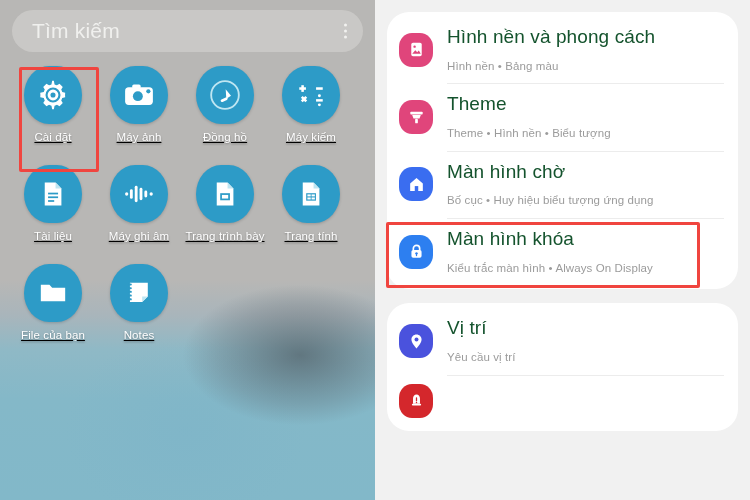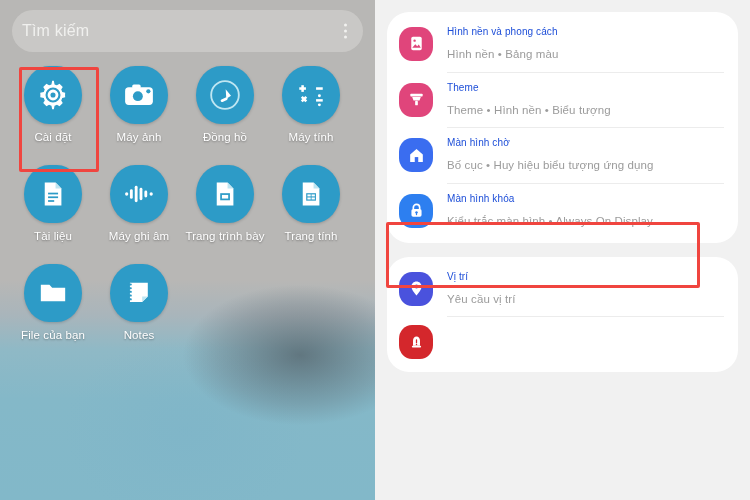--- a/index.html
+++ b/index.html
@@ -46,22 +46,22 @@
   
   .search-bar {
     position: absolute;
     left: 12px; top: 10px;
     width: 351px; height: 42px;
     border-radius: 21px;
     background: rgba(205,204,201,0.82);
     display: flex; align-items: center;
   }
   .search-text {
-    margin-left: 10px;
-    font-size: 16px;
+    margin-left: 20px;
+    font-size: 21px;
     color: #f0f0ee;
     letter-spacing: .2px;
   }
   .kebab {
     position: absolute; right: 16px; top: 50%;
     transform: translateY(-50%);
     display: flex; flex-direction: column; gap: 3px;
     align-items: center;
   }
   .kebab i { display:block; width: 3px; height: 3px; border-radius: 50%; background: #f2f2f0; }
@@ -74,20 +74,21 @@
   }
   .app-row {
     display: flex;
     padding: 0 10px;
     margin-bottom: 22px;
   }
   .app {
     width: 86px;
     display: flex; flex-direction: column; align-items: center;
     cursor: pointer;
+    text-decoration: underline;
   }
   .app-icon {
     width: 58px; height: 58px;
     border-radius: 26px/30px;
     background: #2d9bc7;
     display: flex; align-items: center; justify-content: center;
     box-shadow: 0 1px 3px rgba(0,0,0,0.18);
   }
   .app-label {
     margin-top: 7px;
@@ -141,22 +142,22 @@
     background: #ececec;
   }
   .row-icon {
     width: 34px; height: 34px; min-width: 34px;
     border-radius: 13px/14px;
     display: flex; align-items: center; justify-content: center;
     margin-right: 14px;
   }
   .row-text { display: flex; flex-direction: column; justify-content: center; }
   .row-title {
-    font-size: 10px;
-    color: #1d4ed8;
+    font-size: 19px;
+    color: #14532d;
     line-height: 1.3;
     letter-spacing: .1px;
   }
   .row-sub {
     font-size: 11.5px;
     color: #9b9b9b;
     line-height: 1.45;
     margin-top: 8px;
     letter-spacing: .1px;
   }
@@ -232,21 +233,21 @@
               <path d="M3.2 6.2h5v1.9h-5z"></path>
                 <path d="M4.75 4.65h1.9v5h-1.9z"></path>
               <path d="M15.8 6.2h5v1.9h-5z"></path>
               <path d="M4.4 14.1l1.35-1.35 3.4 3.4-1.35 1.35z"></path>
                 <path d="M7.8 12.75l1.35 1.35-3.4 3.4-1.35-1.35z"></path>
               <path d="M15.8 15.1h5v1.85h-5z"></path>
                 <circle cx="18.3" cy="12.6" r="1.1"></circle>
                 <circle cx="18.3" cy="19.4" r="1.1"></circle>
             </svg>
           </div>
-          <div class="app-label">Máy tính</div>
+          <div class="app-label">Máy kiếm</div>
         </div>
       </div>
 
       <div class="app-row">
         <div class="app">
           <div class="app-icon">
             <svg width="32" height="32" viewBox="0 0 24 24">
               <path d="M5.8 3.4h8.1l4.4 4.4v12.8H5.8z" fill="#ffffff"></path>
               <path d="M13.9 3.4l4.4 4.4h-4.4z" fill="#bfe6f2"></path>
               <rect x="8.3" y="11" width="7.5" height="1.3" fill="#2d9bc7"></rect>

